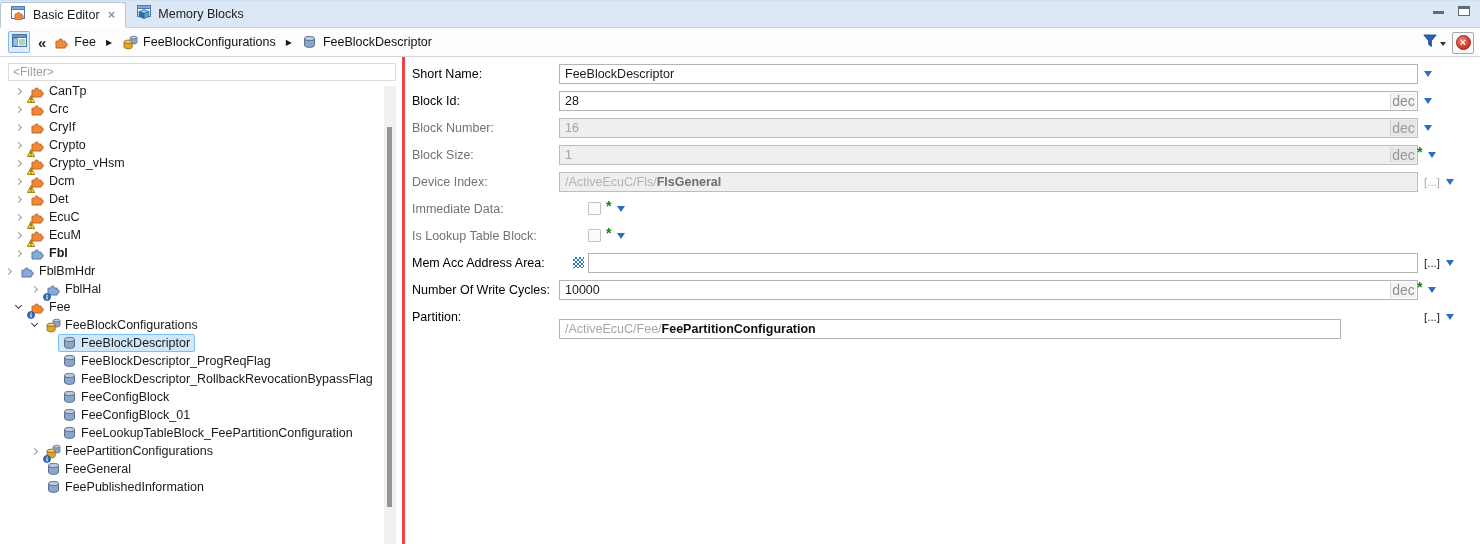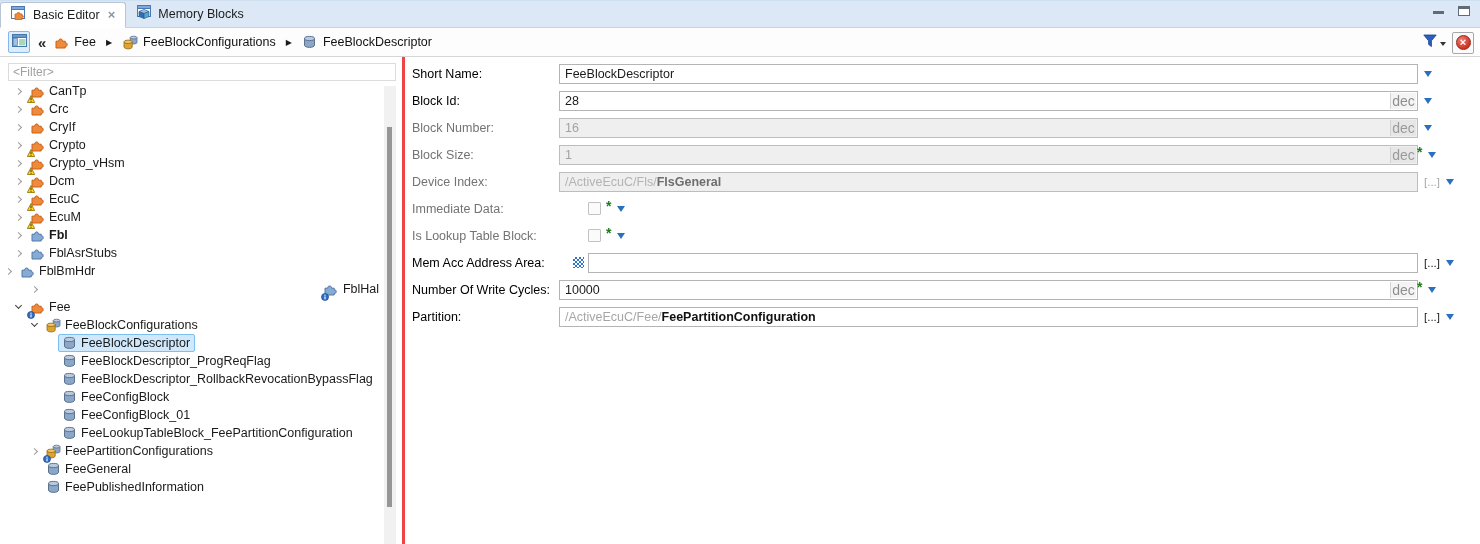--- a/index.html
+++ b/index.html
@@ -262,20 +262,33 @@
           </div>
           <div class="trow" style="padding-left: 10px;">
             <span class="texp">
               <span class="chev closed"></span>
             </span>
             <span class="tsel">
               <span class="ticon">
                 <svg width="15" height="15" viewBox="0 0 15 15">
                   <path d="M2 6.2 L4.8 6.2 C4.2 3.2 9 3.2 8.4 6.2 L11.2 6.2 L11.2 7.8 C13.9 7.2 13.9 12 11.2 11.4 L11.2 13 L2 13 Z" fill="#ef8a3a" stroke="#c8601a"></path>
                 </svg>
+              </span>
+              <span>Det</span>
+            </span>
+          </div>
+          <div class="trow" style="padding-left: 10px;">
+            <span class="texp">
+              <span class="chev closed"></span>
+            </span>
+            <span class="tsel">
+              <span class="ticon">
+                <svg width="15" height="15" viewBox="0 0 15 15">
+                  <path d="M2 6.2 L4.8 6.2 C4.2 3.2 9 3.2 8.4 6.2 L11.2 6.2 L11.2 7.8 C13.9 7.2 13.9 12 11.2 11.4 L11.2 13 L2 13 Z" fill="#ef8a3a" stroke="#c8601a"></path>
+                </svg>
                 <span class="badge"><svg width="8" height="8" viewBox="0 0 8 8">
                     <path d="M4 0.5 L7.7 7.5 L0.3 7.5 Z" fill="#ffd21e" stroke="#8a6d00" stroke-width="0.8"></path>
                     <rect x="3.55" y="2.6" width="0.9" height="2.5" fill="#222"></rect>
                     <rect x="3.55" y="5.8" width="0.9" height="1" fill="#222"></rect>
                   </svg></span>
               </span>
               <span>EcuC</span>
             </span>
           </div>
           <div class="trow" style="padding-left: 10px;">
@@ -302,47 +315,34 @@
             </span>
             <span class="tsel">
               <span class="ticon">
                 <svg width="15" height="15" viewBox="0 0 15 15">
                   <path d="M2 6.2 L4.8 6.2 C4.2 3.2 9 3.2 8.4 6.2 L11.2 6.2 L11.2 7.8 C13.9 7.2 13.9 12 11.2 11.4 L11.2 13 L2 13 Z" fill="#86abd4" stroke="#5279a8"></path>
                 </svg>
               </span>
               <span>Fbl</span>
             </span>
           </div>
-          <div class="trow" style="padding-left: 10px;">
+          <div class="trow" style="padding-left: 0;">
             <span class="texp">
               <span class="chev closed"></span>
             </span>
             <span class="tsel">
               <span class="ticon">
                 <svg width="15" height="15" viewBox="0 0 15 15">
                   <path d="M2 6.2 L4.8 6.2 C4.2 3.2 9 3.2 8.4 6.2 L11.2 6.2 L11.2 7.8 C13.9 7.2 13.9 12 11.2 11.4 L11.2 13 L2 13 Z" fill="#86abd4" stroke="#5279a8"></path>
                 </svg>
               </span>
-              <span>FblAsrStubs</span>
-            </span>
-          </div>
-          <div class="trow" style="padding-left: 0;">
-            <span class="texp">
-              <span class="chev closed"></span>
-            </span>
-            <span class="tsel">
-              <span class="ticon">
-                <svg width="15" height="15" viewBox="0 0 15 15">
-                  <path d="M2 6.2 L4.8 6.2 C4.2 3.2 9 3.2 8.4 6.2 L11.2 6.2 L11.2 7.8 C13.9 7.2 13.9 12 11.2 11.4 L11.2 13 L2 13 Z" fill="#86abd4" stroke="#5279a8"></path>
-                </svg>
-              </span>
               <span>FblBmHdr</span>
             </span>
           </div>
-          <div class="trow" style="padding-left: 26px; justify-content: space-between;">
+          <div class="trow" style="padding-left: 26px;">
             <span class="texp">
               <span class="chev closed"></span>
             </span>
             <span class="tsel">
               <span class="ticon">
                 <svg width="15" height="15" viewBox="0 0 15 15">
                   <path d="M2 6.2 L4.8 6.2 C4.2 3.2 9 3.2 8.4 6.2 L11.2 6.2 L11.2 7.8 C13.9 7.2 13.9 12 11.2 11.4 L11.2 13 L2 13 Z" fill="#86abd4" stroke="#5279a8"></path>
                 </svg>
                 <span class="badge"><svg width="8" height="8" viewBox="0 0 8 8">
                     <circle cx="4" cy="4" r="3.5" fill="#2f6fc4" stroke="#17458f" stroke-width="0.7"></circle>
@@ -575,21 +575,21 @@
         <div class="frow" style="top: 223px;">
           <span class="flabel">Number Of Write Cycles:</span>
           <div class="finput" style="left: 154px; width: 859px;">10000<span class="unit">dec</span></div>
           <span class="trail" style="left: 1012px;">
             <span class="star">*</span>
             <span class="dd-arrow"></span>
           </span>
         </div>
         <div class="frow" style="top: 250px;">
           <span class="flabel">Partition:</span>
-          <div class="finput" style="left: 154px; width: 859px;"><span class="vpre">/ActiveEcuC/Fee/</span><span class="vmain">FeePartitionConfiguration</span></div>
+          <div class="finput" style="left: 154px; width: 782px; margin-top: 12px;"><span class="vpre">/ActiveEcuC/Fee/</span><span class="vmain">FeePartitionConfiguration</span></div>
           <span class="trail" style="left: 1019px;">
             <span class="browse">[...]</span>
             <span class="dd-arrow"></span>
           </span>
         </div>
       </div>
   </div>
 
 </div>
 

